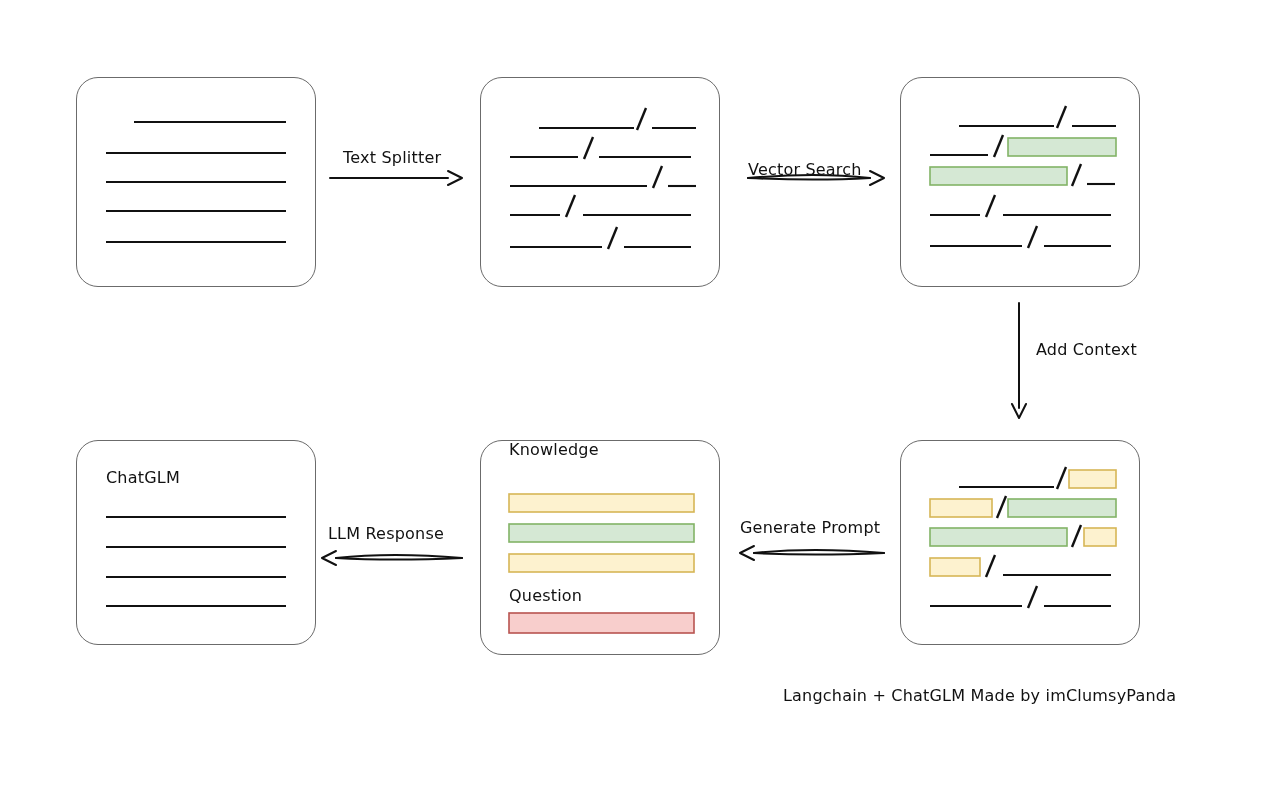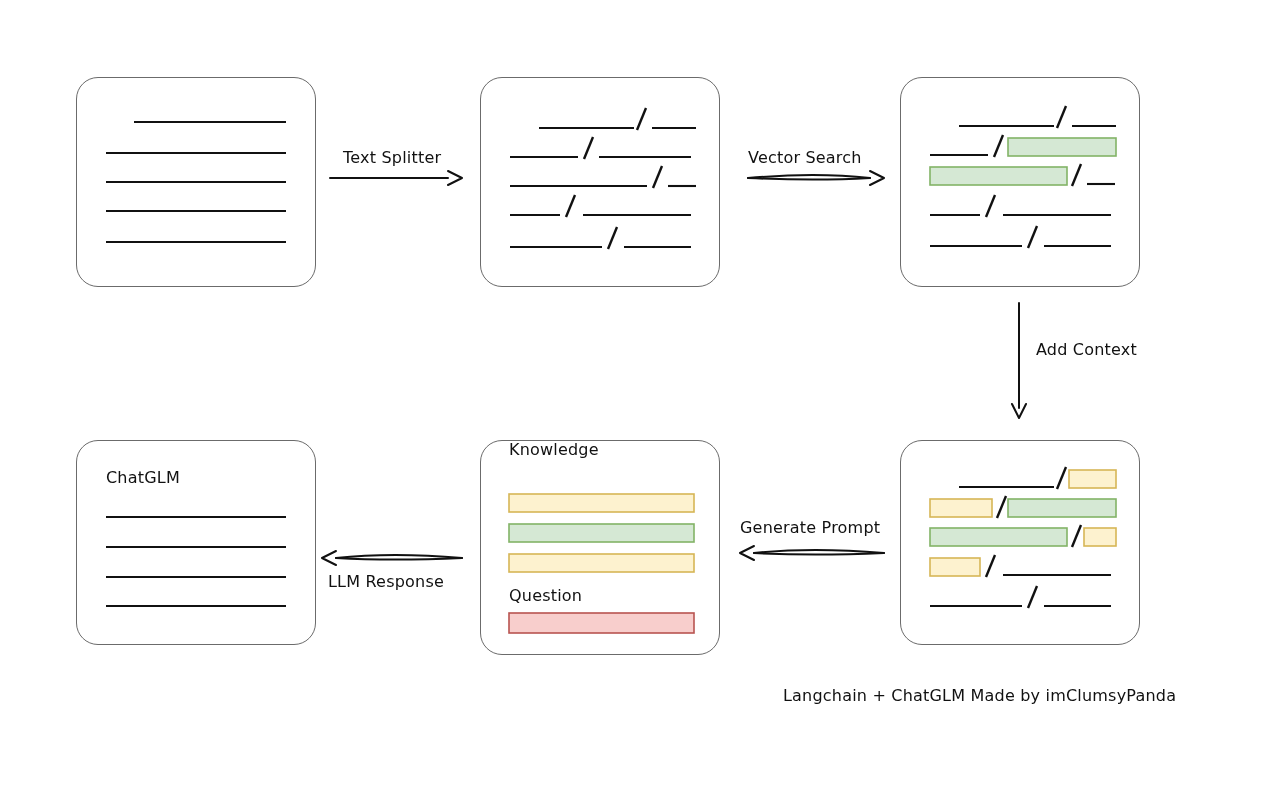--- a/index.html
+++ b/index.html
@@ -225,19 +225,19 @@
         <path d="M 462 558 Q 392 552 336 558" class="arrow-path"></path>
         <path d="M 462 558 Q 392 561 336 558" class="arrow-path"></path>
         <path d="M 336 551 L 322 558 L 336 565" class="arrow-head"></path>
       </g>
     </svg>
   <div id="labels">
       <div class="box-label" style="left: 106px; top: 468px;">ChatGLM</div>
       <div class="box-label" style="left: 509px; top: 440px;">Knowledge</div>
       <div class="box-label" style="left: 509px; top: 586px;">Question</div>
       <div class="edge-label" style="left: 343px; top: 148px;">Text Splitter</div>
-      <div class="edge-label" style="left: 748px; top: 148px;">Vector Search</div>
+      <div class="edge-label" style="left: 748px; top: 160px;">Vector Search</div>
       <div class="edge-label" style="left: 1036px; top: 340px;">Add Context</div>
       <div class="edge-label" style="left: 740px; top: 518px;">Generate Prompt</div>
-      <div class="edge-label" style="left: 328px; top: 524px; margin-top: 48px;">LLM Response</div>
+      <div class="edge-label" style="left: 328px; top: 524px;">LLM Response</div>
       <div class="footer-note" style="left: 783px; top: 686px;">Langchain + ChatGLM Made by imClumsyPanda</div>
     </div>
 </div>
 
 </body></html>

